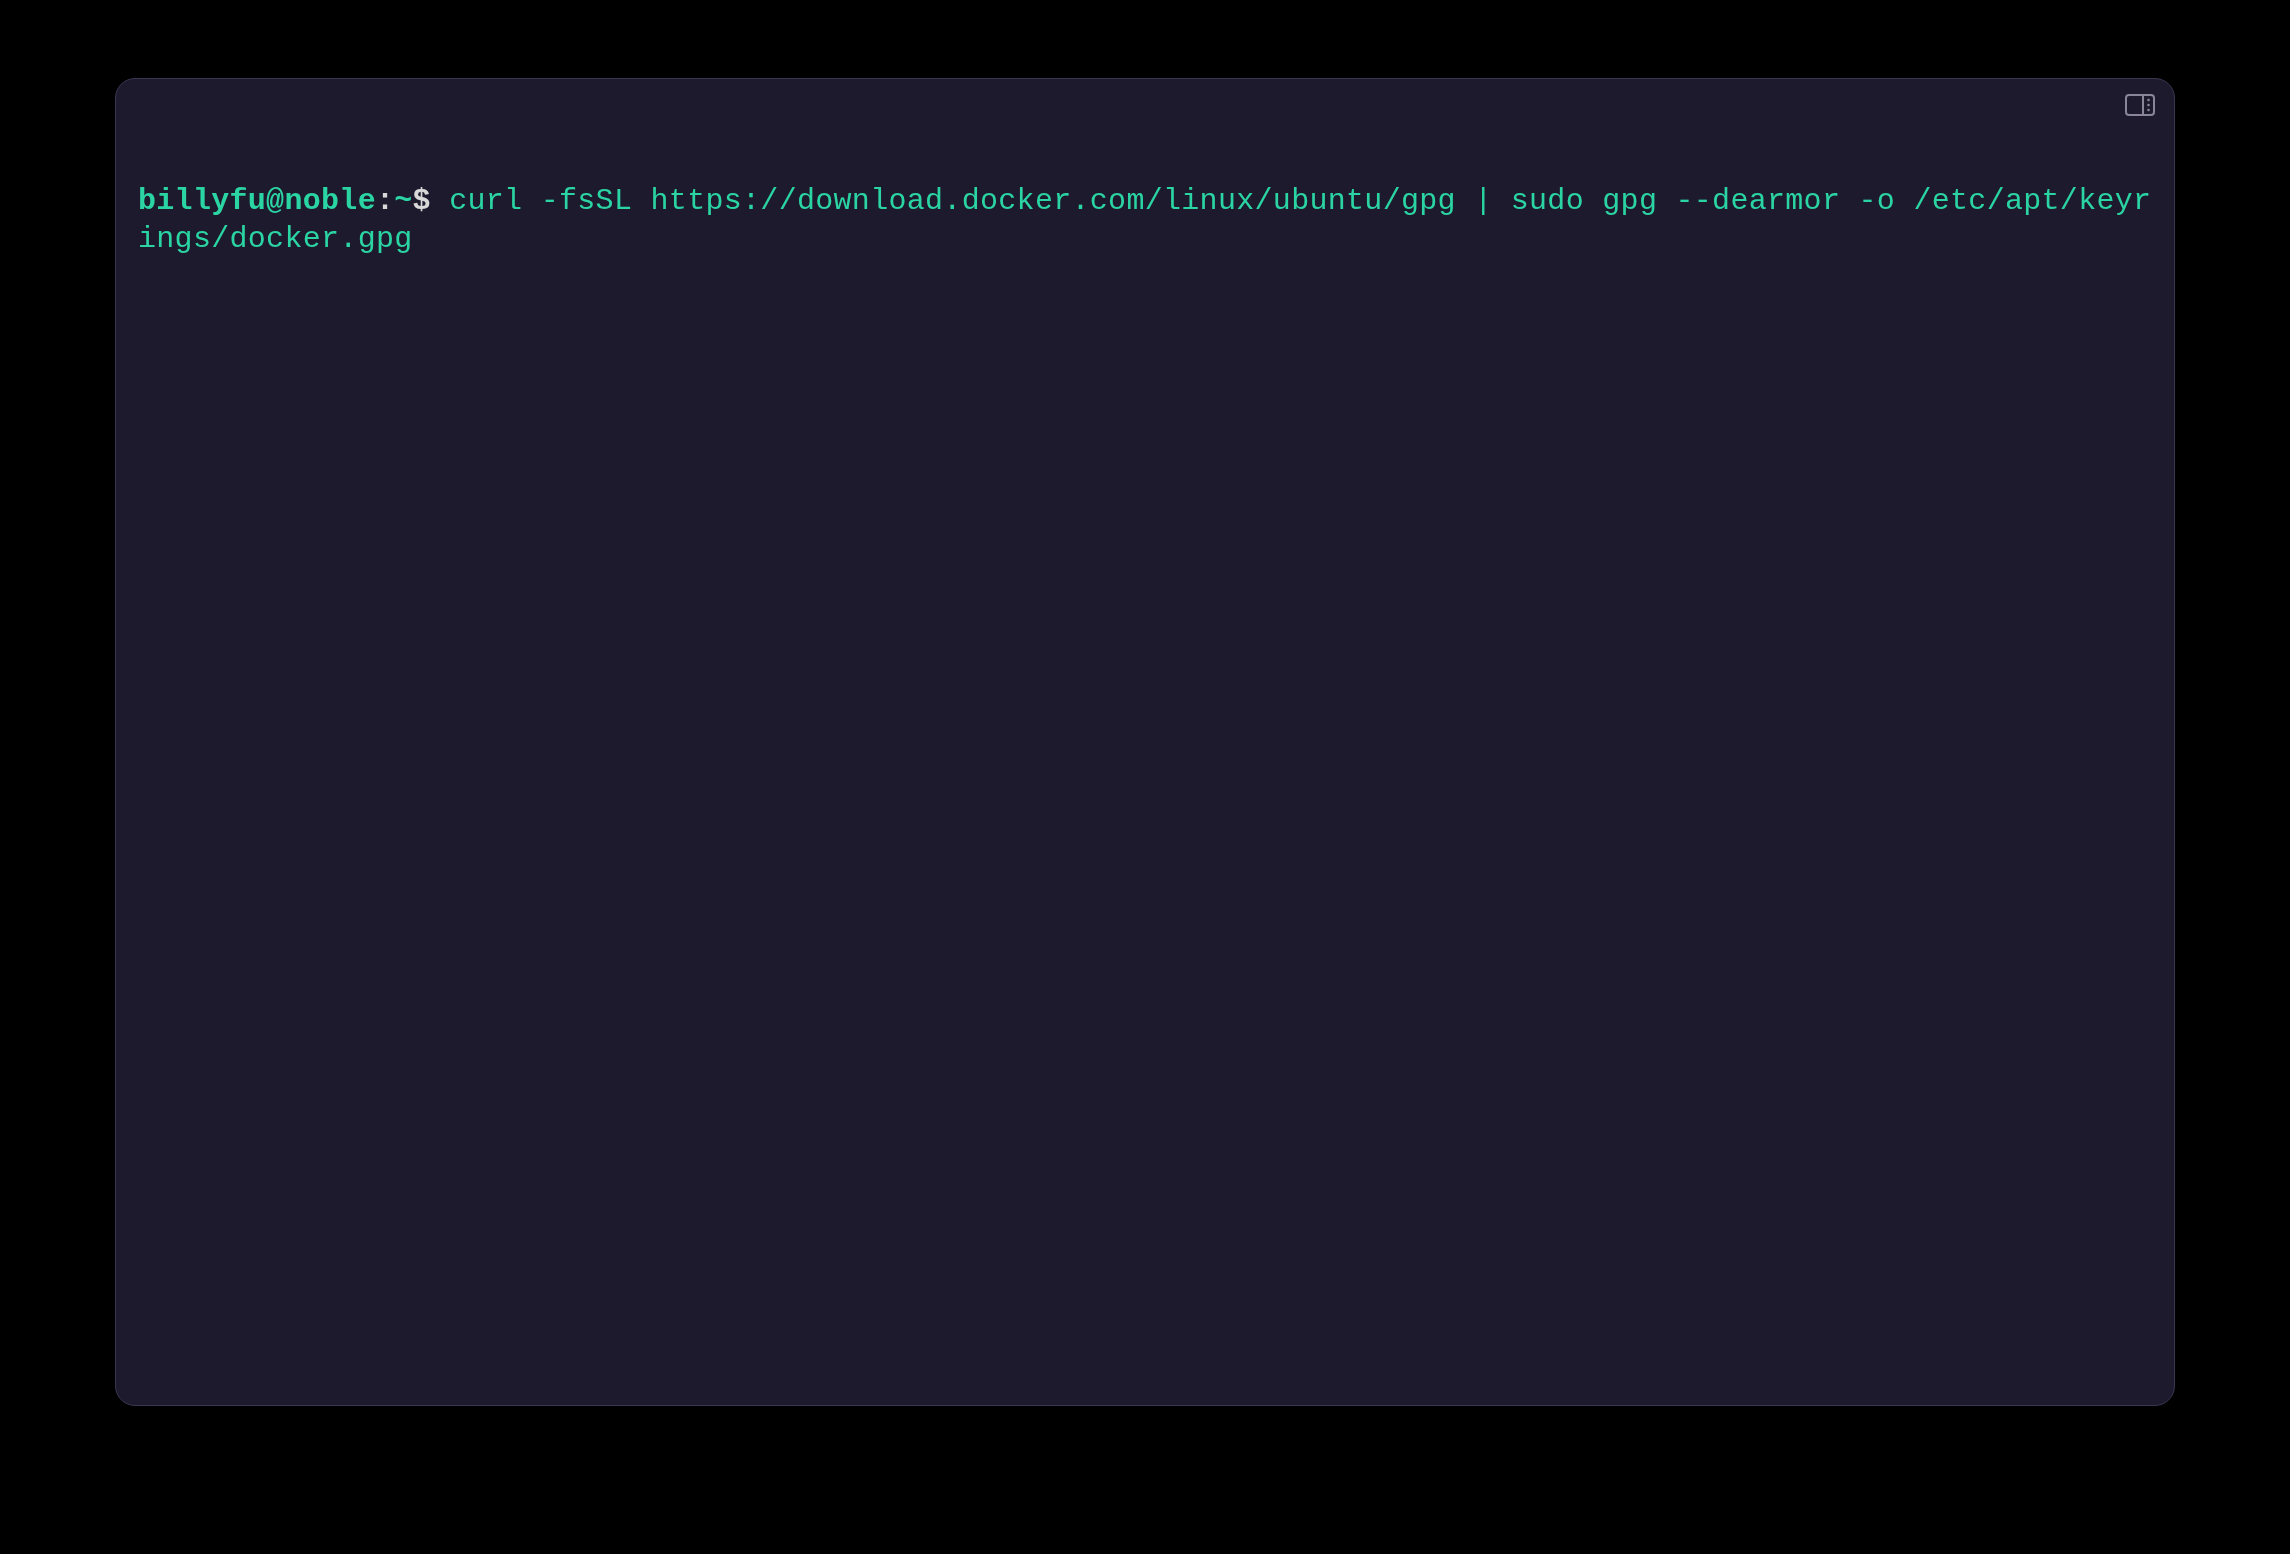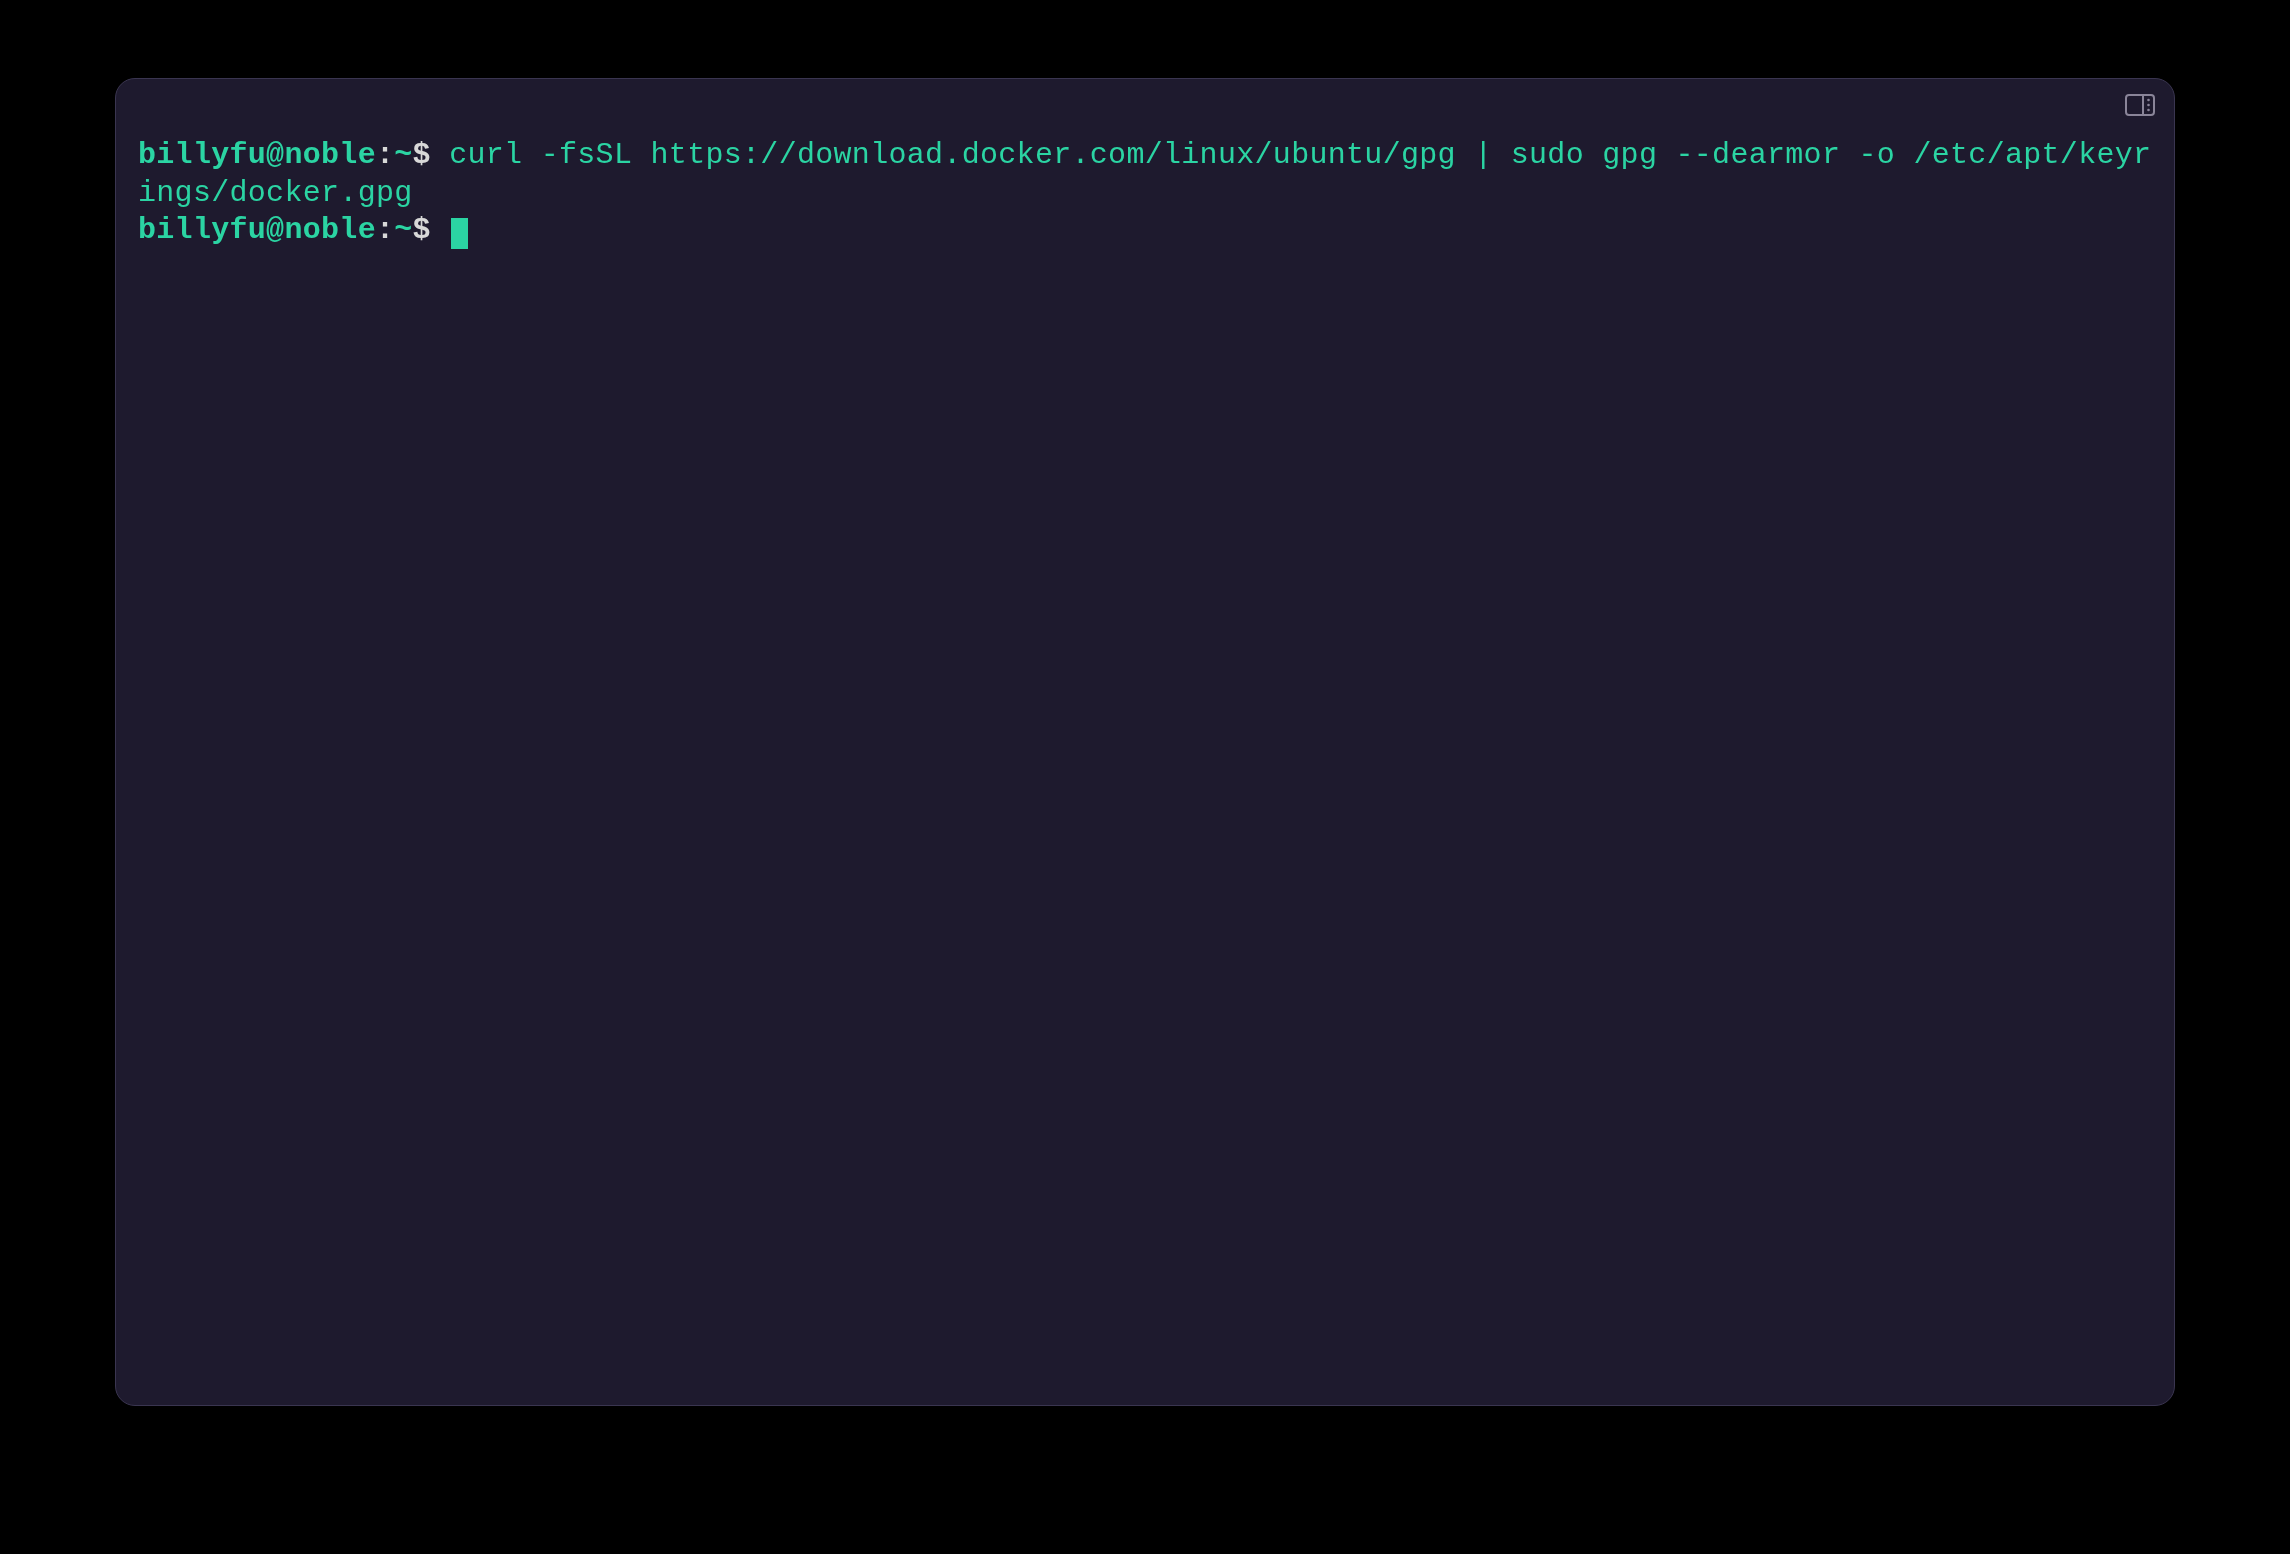--- a/index.html
+++ b/index.html
@@ -55,20 +55,21 @@
       font-size: 30px;
       line-height: 1.25;
       color: #2bd4a3;
       font-weight: 600;
       letter-spacing: 0.3px;
     }
     
     .terminal-line {
       white-space: pre-wrap;
       word-break: break-all;
+      margin-top: 46px;
     }
     
     .prompt-user {
       color: #2bd4a3;
       font-weight: 700;
     }
     
     .prompt-colon {
       color: #d8d8d8;
       font-weight: 600;
@@ -112,16 +113,15 @@
         <line x1="18" y1="1" x2="18" y2="21" stroke="#8a8599" stroke-width="2"></line>
         <circle cx="23.5" cy="6" r="1.3" fill="#8a8599"></circle>
         <circle cx="23.5" cy="11" r="1.3" fill="#8a8599"></circle>
         <circle cx="23.5" cy="16" r="1.3" fill="#8a8599"></circle>
       </svg>
     </div>
   </div>
 
   <div class="terminal-content">
     <div class="terminal-line"><span class="prompt-user">billyfu@noble</span><span class="prompt-colon">:</span><span class="prompt-path">~</span><span class="prompt-dollar">$</span><span class="command-text"> curl -fsSL https://download.docker.com/linux/ubuntu/gpg | sudo gpg --dearmor -o /etc/apt/keyrings/docker.gpg</span></div>
-      <div class="terminal-line"><span class="prompt-user">billyfu@noble</span><span class="prompt-colon">:</span><span class="prompt-path">~</span><span class="prompt-dollar">$</span><span class="command-text"> </span><span class="cursor"></span></div>
   </div>
 
 </div>
 
 </body></html>

